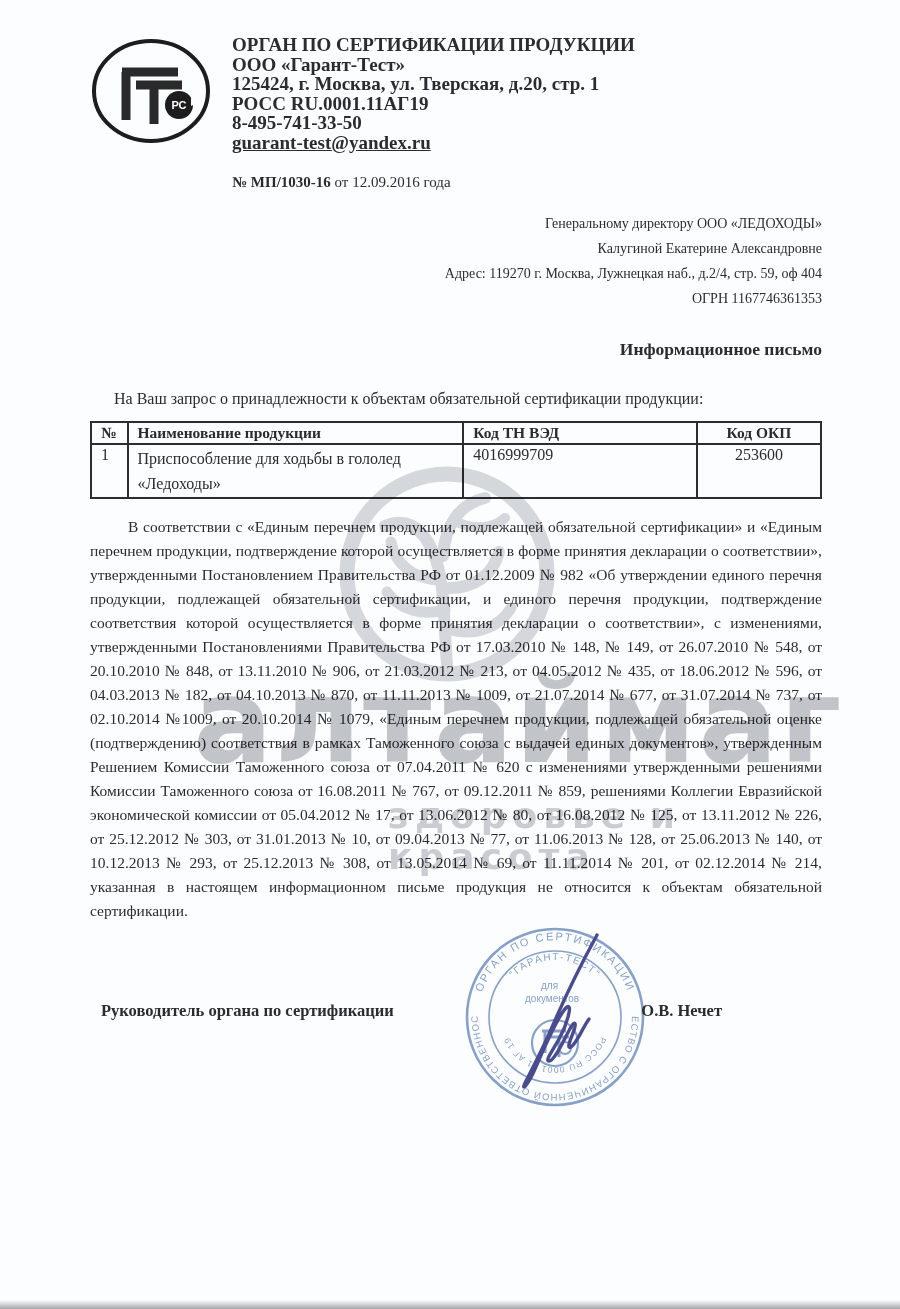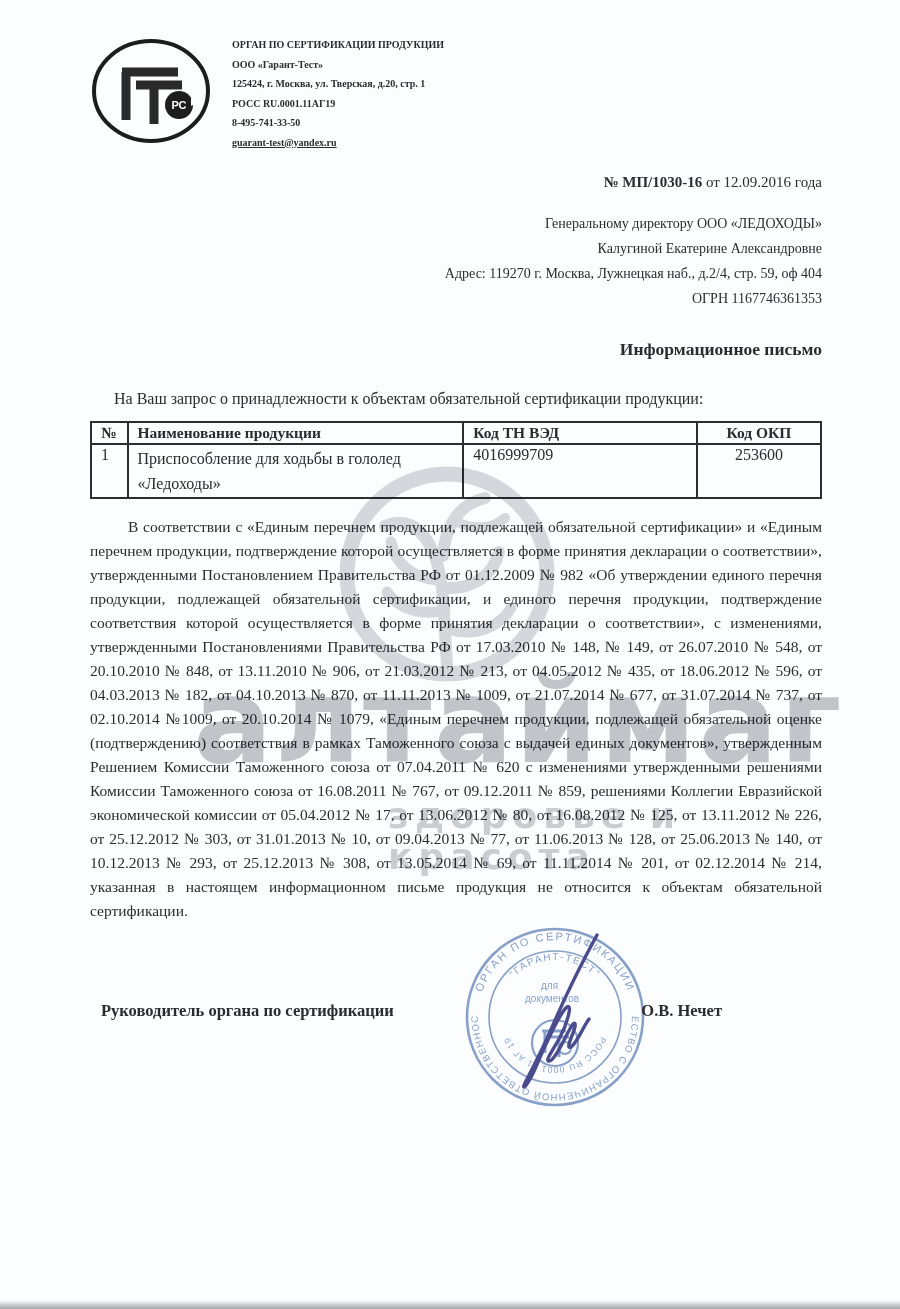--- a/index.html
+++ b/index.html
@@ -3,23 +3,23 @@
 <meta charset="utf-8">
 <style>
   html,body{margin:0;padding:0;background:#ffffff;}
   .page{position:relative;width:900px;height:1309px;background:#fcfdfe;overflow:hidden;
         font-family:"Liberation Serif","DejaVu Serif",serif;color:#2a2c30;}
   .content{position:relative;z-index:1;padding:35px 78px 0 90px;}
 
   
   .letterhead{display:flex;align-items:flex-start;}
   .logo{width:122px;height:106px;flex:0 0 auto;margin-top:3px;}
-  .lh-text{margin-left:20px;font-weight:bold;font-size:10px;line-height:19.5px;}
+  .lh-text{margin-left:20px;font-weight:bold;font-size:19px;line-height:19.5px;}
   .lh-email{text-decoration:underline;}
-  .ref-line{margin:22px 0 0 142px;font-size:15px;text-align:right;}
+  .ref-line{margin:22px 0 0 142px;font-size:15px;}
   .ref-line b{font-weight:bold;}
 
   
   .addressee{margin-top:20px;text-align:right;font-size:14px;line-height:25px;}
 
   .doc-title{margin-top:28px;text-align:right;font-size:17.5px;font-weight:bold;}
   .intro{margin-top:30px;font-size:16px;padding-left:24px;}
 
   
   table.codes{margin-top:13px;width:100%;border-collapse:collapse;font-size:16px;}

